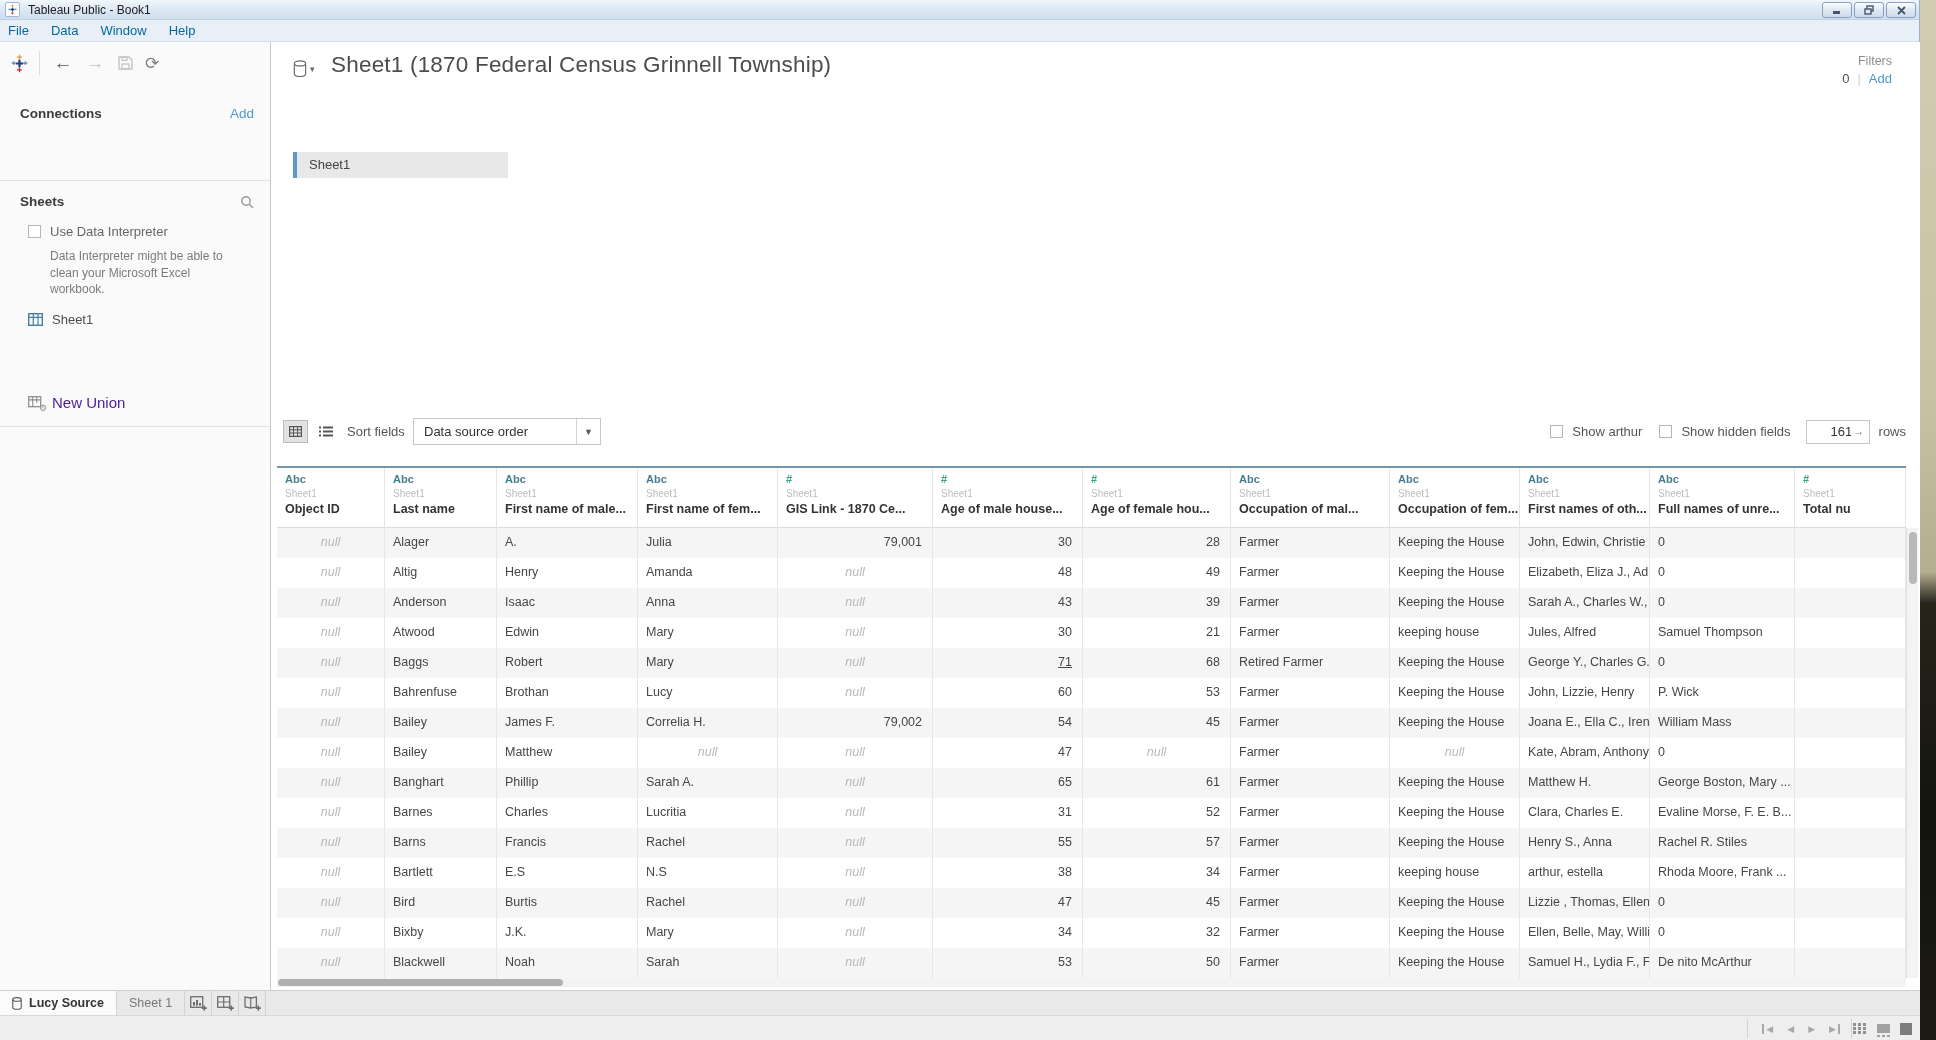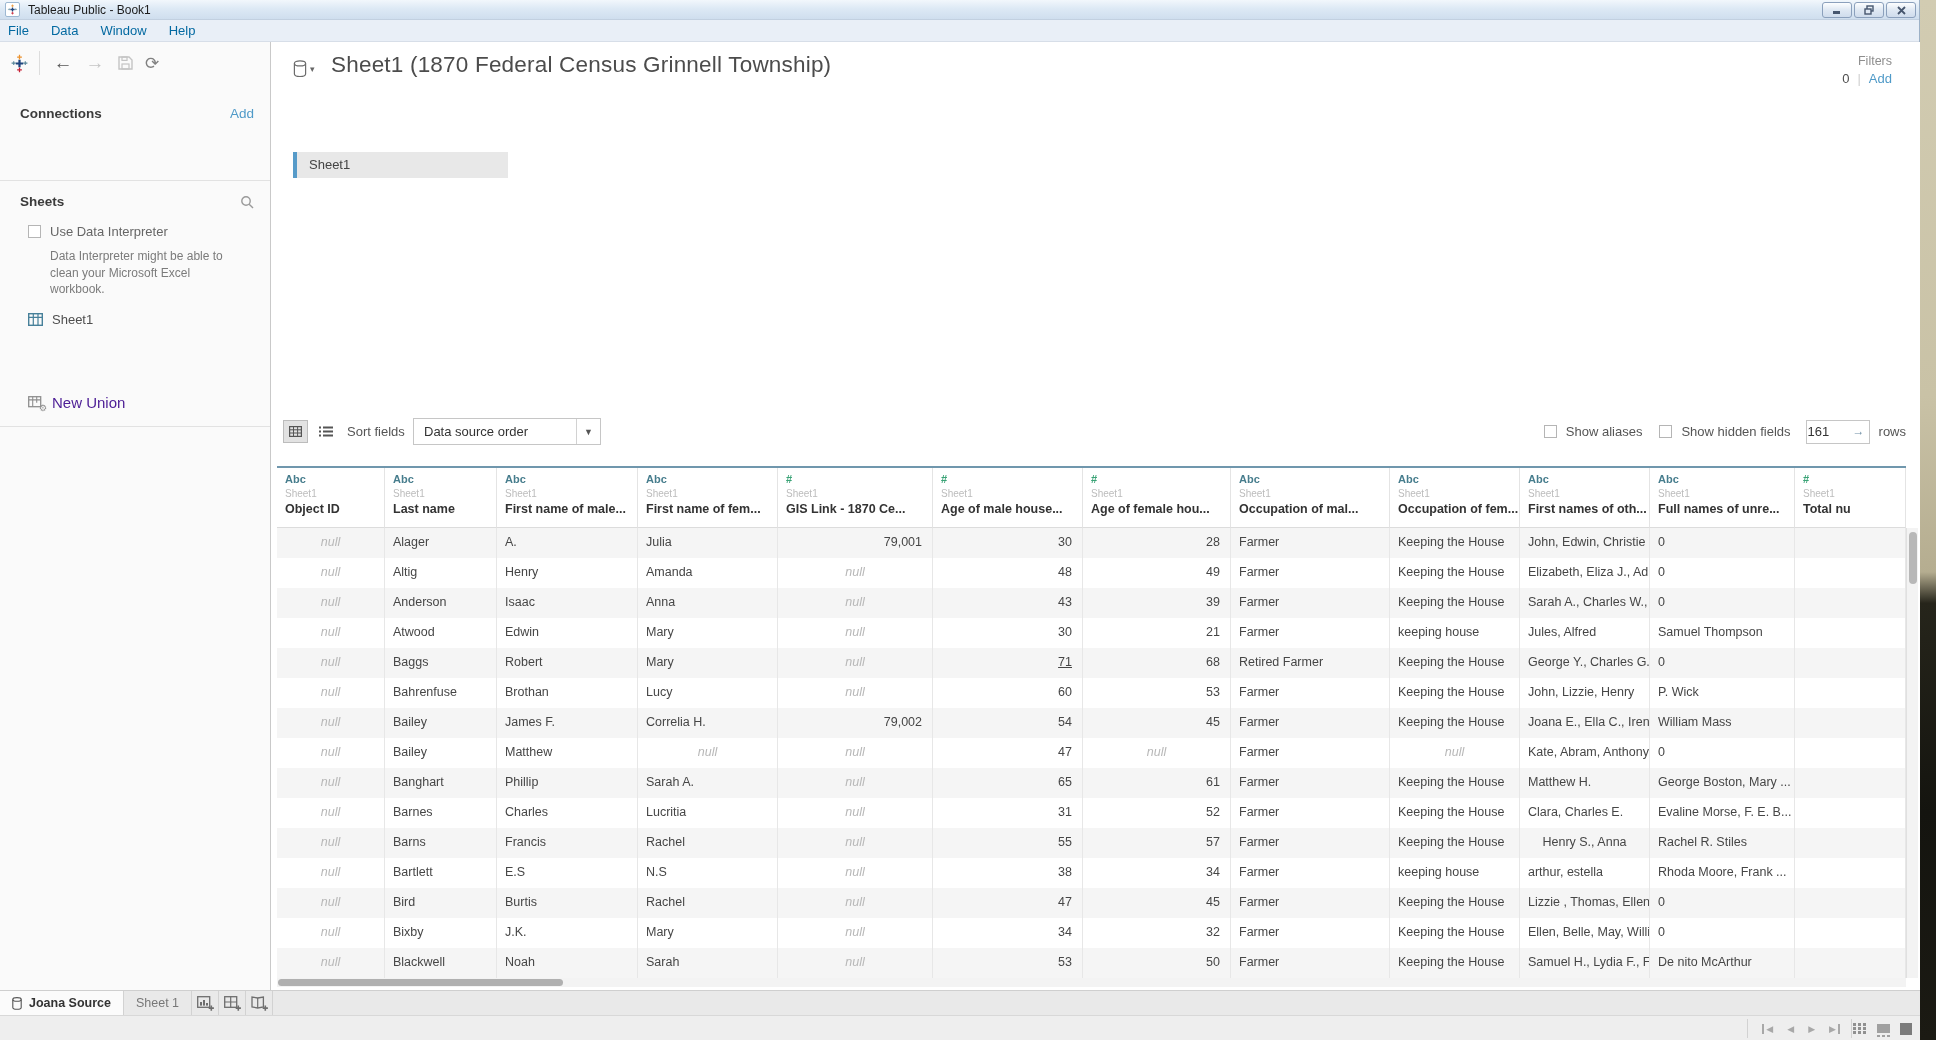--- a/index.html
+++ b/index.html
@@ -86,21 +86,21 @@
   .btn-listview { position:absolute; left:42px; top:2px; width:25px; height:23px; display:flex; align-items:center; justify-content:center; }
   .sortfields-label { position:absolute; left:76px; top:6px; font-size:13px; color:#555; }
   .sort-select { position:absolute; left:142px; top:0px; width:188px; height:27px; background:#fff;
     border:1px solid #c6c6c6; display:flex; align-items:center; }
   .sort-select-text { flex:1; font-size:13px; color:#333; padding-left:10px; }
   .sort-select-arrow { width:24px; height:100%; border-left:1px solid #d2d2d2; display:flex;
     align-items:center; justify-content:center; font-size:9px; color:#555; }
   .tb-right { position:absolute; right:14px; top:0; height:27px; display:flex; align-items:center; gap:9px; }
   .tb-check-label { font-size:13px; color:#555; }
   .rows-input { width:64px; height:24px; border:1px solid #c6c6c6; font-size:13px; color:#333;
-    padding:0 18px 0 1px; font-family:inherit; }
+    padding:0 18px 0 24px; font-family:inherit; }
   .rows-input-wrap { position:relative; }
   .rows-input-arrow { position:absolute; right:5px; top:4px; font-size:12px; color:#6f8fa5; }
   .rows-label { font-size:13px; color:#555; }
 
   
   .grid-topline { position:absolute; left:6px; top:424px; width:1629px; height:2px; background:#7097ad; }
   .grid-header { position:absolute; left:6px; top:426px; width:1629px; height:60px; display:flex; background:#fff; }
   .hcell { flex:none; padding:5px 0 0 8px; border-right:1px solid #e4e4e4; border-bottom:1px solid #dcdcdc; overflow:hidden; }
   .htype { display:block; font-size:11px; font-weight:bold; height:15px; }
   .htype.abc { color:#477d8d; }
@@ -310,21 +310,21 @@
             </svg>
           </span>
           <span class="sortfields-label">Sort fields</span>
           <span class="sort-select">
             <span class="sort-select-text">Data source order</span>
             <span class="sort-select-arrow">▼</span>
           </span>
 
           <span class="tb-right">
             <span class="cb"></span>
-            <span class="tb-check-label">Show aliases</span>
+            <span class="tb-check-label">Show arthur</span>
             <span class="cb" style="margin-left:8px"></span>
             <span class="tb-check-label">Show hidden fields</span>
             <span class="rows-input-wrap" style="margin-left:6px">
               <input class="rows-input" value="161" style="">
               <span class="rows-input-arrow">→</span>
             </span>
             <span class="rows-label">rows</span>
           </span>
         </div>
 
@@ -535,21 +535,21 @@
             <div class="grid-row odd">
               <div class="cell nullv" style="width: 108px;">null</div>
               <div class="cell" style="width: 112px;">Barns</div>
               <div class="cell" style="width: 141px;">Francis</div>
               <div class="cell" style="width: 140px;">Rachel</div>
               <div class="cell nullv" style="width: 155px;">null</div>
               <div class="cell num" style="width: 150px;">55</div>
               <div class="cell num" style="width: 148px;">57</div>
               <div class="cell" style="width: 159px;">Farmer</div>
               <div class="cell" style="width: 130px;">Keeping the House</div>
-              <div class="cell" style="width: 130px; text-align: center;">Henry S., Anna</div>
+              <div class="cell" style="width: 130px;">Henry S., Anna</div>
               <div class="cell" style="width: 145px;">Rachel R. Stiles</div>
               <div class="cell num" style="width: 111px;"></div>
             </div>
             <div class="grid-row">
               <div class="cell nullv" style="width: 108px;">null</div>
               <div class="cell" style="width: 112px;">Bartlett</div>
               <div class="cell" style="width: 141px;">E.S</div>
               <div class="cell" style="width: 140px;">N.S</div>
               <div class="cell nullv" style="width: 155px;">null</div>
               <div class="cell num" style="width: 150px;">38</div>
@@ -614,21 +614,21 @@
     </div>
 
     <div class="tabbar">
       <div class="tab active">
         <span>
           <svg width="10" height="13" viewBox="0 0 10 13">
             <ellipse cx="5" cy="2.4" rx="4.2" ry="1.8" fill="none" stroke="#555" stroke-width="1.1"></ellipse>
             <path d="M0.8 2.4v8c0 1 1.9 1.9 4.2 1.9s4.2-0.9 4.2-1.9v-8" fill="none" stroke="#555" stroke-width="1.1"></path>
           </svg>
         </span>
-        <span>Joana Source</span>
+        <span>Lucy Source</span>
       </div>
       <div class="tab inactive">
         <span>Sheet 1</span>
       </div>
       <div class="tab-iconbtn">
         <svg width="17" height="15" viewBox="0 0 17 15">
           <rect x="0.7" y="0.7" width="12" height="10.6" fill="none" stroke="#6e6e6e" stroke-width="1.3"></rect>
           <rect x="3" y="6" width="2" height="3.6" fill="#6e6e6e"></rect>
             <rect x="6" y="4" width="2" height="5.6" fill="#6e6e6e"></rect>
             <rect x="9" y="7" width="2" height="2.6" fill="#6e6e6e"></rect>

